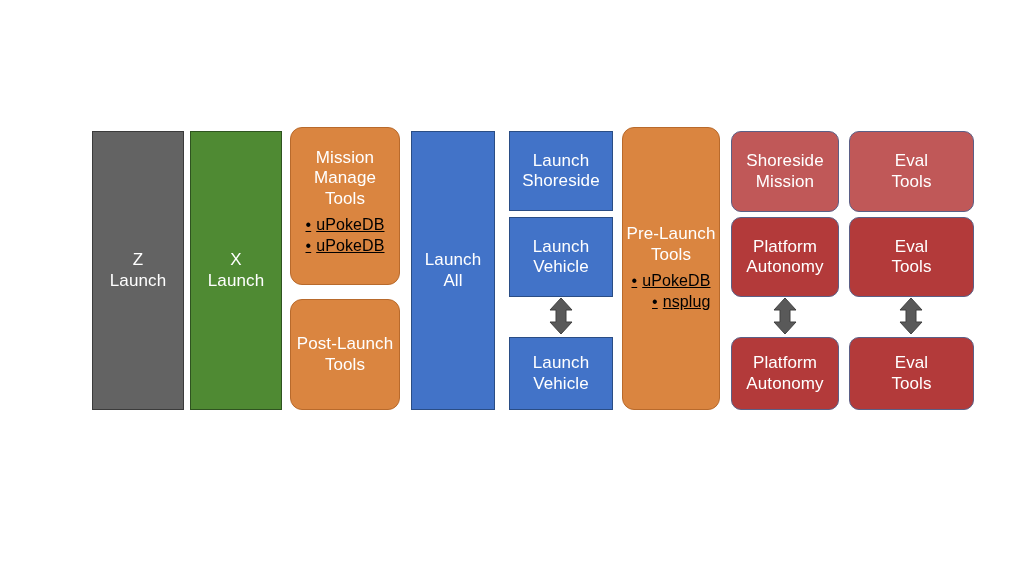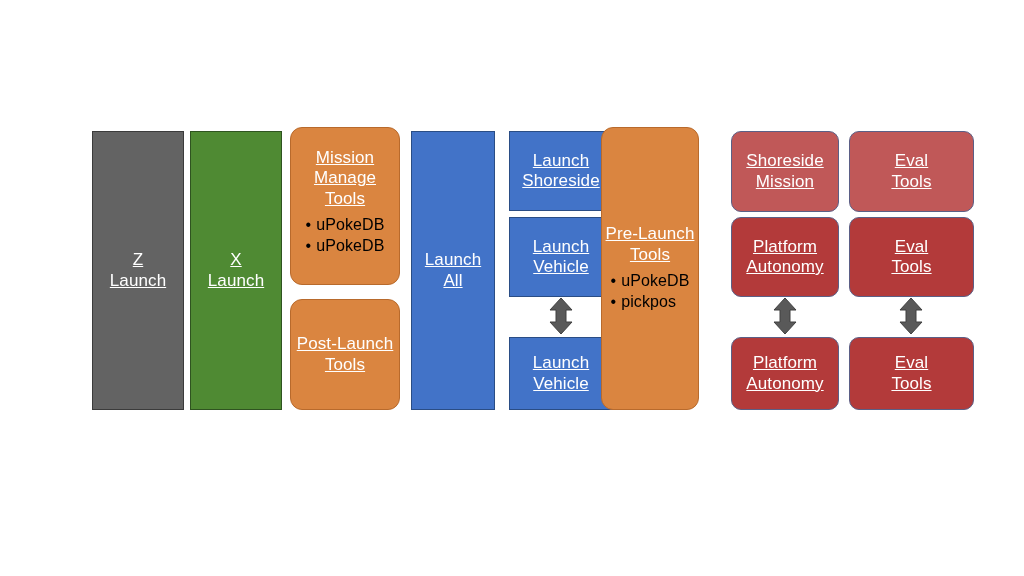--- a/index.html
+++ b/index.html
@@ -33,21 +33,20 @@
     color: #ffffff;
     line-height: 1.2;
     font-size: 17px;
     letter-spacing: 0.1px;
   }
 
   .box .title {
     display: block;
     width: 100%;
     white-space: pre-line;
-    text-decoration: underline;
   }
 
   
   .box.grey {
     background: #636363;
     border: 1.5px solid #3b3b3b;
     border-radius: 0;
   }
   
   .box.green {
@@ -79,22 +78,23 @@
     border: 1.5px solid #5b5f86;
     border-radius: 10px;
   }
 
   .bullets {
     margin: 6px 0 0 0;
     padding: 0;
     list-style: none;
     color: #000000;
     font-size: 16px;
-    text-align: left;
+    text-align: right;
     line-height: 1.3;
+    text-decoration: underline;
   }
   .bullets li::before {
     content: "\2022";
     margin-right: 5px;
   }
 
   .arrow {
     position: absolute;
     width: 30px;
     height: 38px;
@@ -150,26 +150,26 @@
     <svg width="30" height="38" viewBox="0 0 30 38">
       <path d="M15 1 L26 13 L20 13 L20 25 L26 25 L15 37 L4 25 L10 25 L10 13 L4 13 Z" fill="#595959" stroke="#404040" stroke-width="1"></path>
     </svg>
   </div>
 
   <div class="box blue" style="left:509px; top:337px; width:104px; height:73px;">
     <span class="title">Launch
 Vehicle</span>
   </div>
 
-  <div class="box orange" style="left:601px; top:127px; width:98px; height:283px; justify-content:center;">
+  <div class="box orange" style="left:622px; top:127px; width:98px; height:283px; justify-content:center;">
     <span class="title">Pre-Launch
 Tools</span>
     <ul class="bullets">
       <li>uPokeDB</li>
-      <li>pickpos</li>
+      <li>nsplug</li>
     </ul>
   </div>
 
   <div class="box red-light" style="left:731px; top:131px; width:108px; height:81px;">
     <span class="title">Shoreside
 Mission</span>
   </div>
 
   <div class="box red" style="left:731px; top:217px; width:108px; height:80px;">
     <span class="title">Platform

